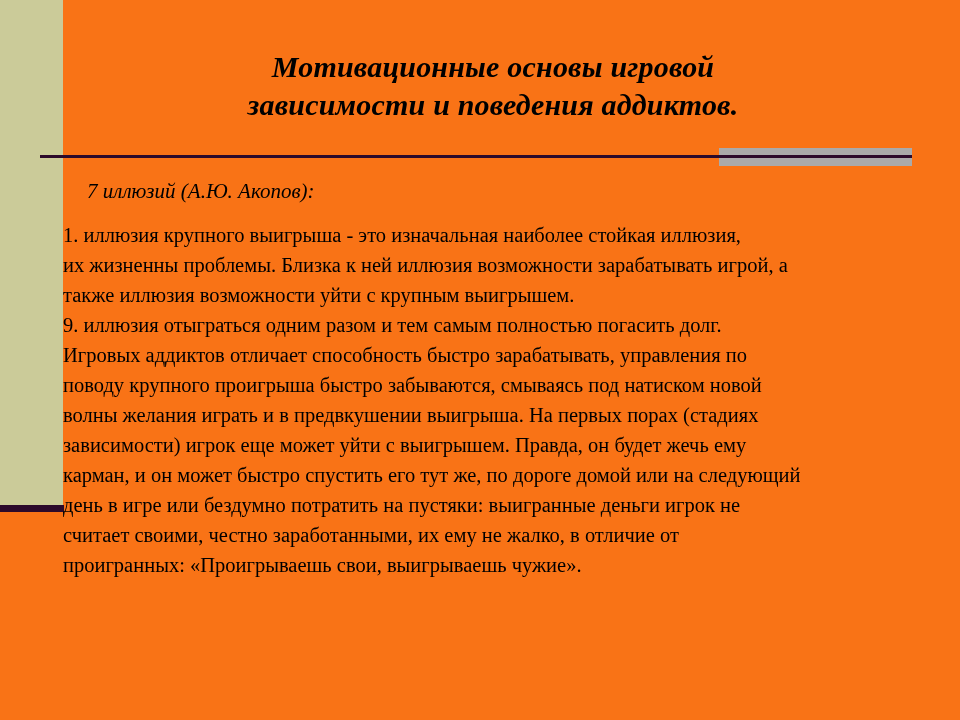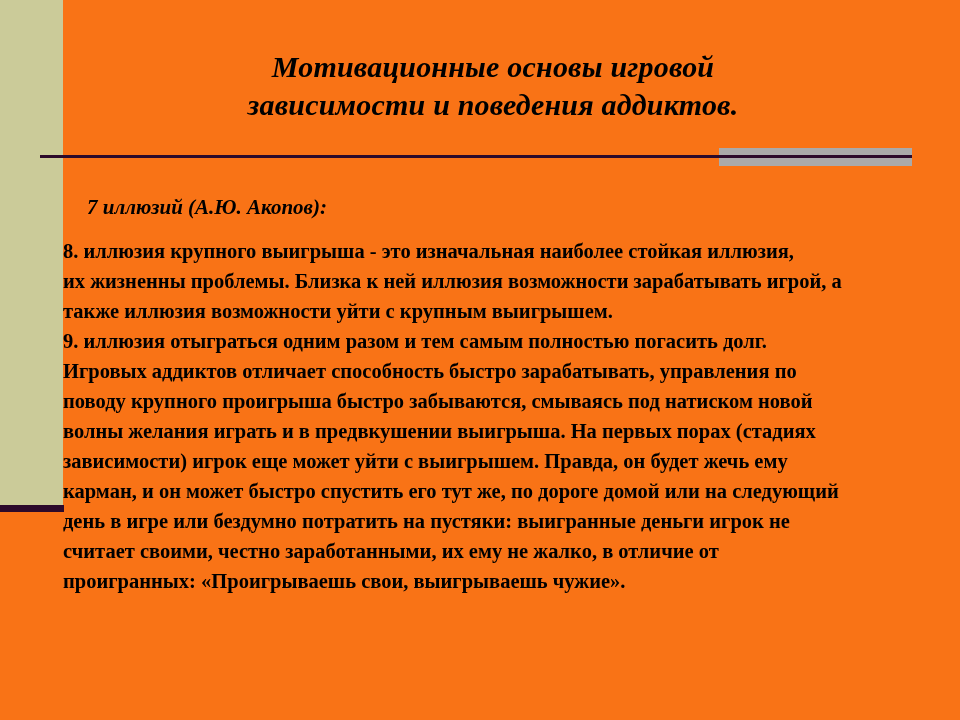--- a/index.html
+++ b/index.html
@@ -72,23 +72,22 @@
     top: 155px;
     width: 872px;
     height: 3px;
     background: #2c0a2b;
   }
 
   
   .body-block {
     position: absolute;
     left: 63px;
-    top: 192px;
+    top: 176px;
     width: 890px;
-    font-weight: bold;
   }
 
   .lead-line {
     font-style: italic;
     font-size: 21px;
     line-height: 31px;
     padding-left: 24px;
     white-space: nowrap;
   }
 
@@ -121,21 +120,21 @@
   <div class="header-accent"></div>
   <div class="header-rule"></div>
 
   <div class="body-block">
 
     <div class="lead-line">7 иллюзий (А.Ю. Акопов):</div>
 
     <div class="gap-sm"></div>
 
     <div class="para">
-      <span class="ln"> 8. иллюзия крупного выигрыша - это изначальная наиболее стойкая  иллюзия,</span>
+      <span class="ln"> 1. иллюзия крупного выигрыша - это изначальная наиболее стойкая  иллюзия,</span>
       <span class="ln">их жизненны проблемы. Близка к ней иллюзия возможности зарабатывать игрой, а</span>
       <span class="ln">также иллюзия возможности уйти с крупным выигрышем.</span>
     </div>
 
     <div class="para">
       <span class="ln"> 9. иллюзия отыграться одним разом и тем самым полностью погасить долг.</span>
       <span class="ln">Игровых аддиктов отличает способность быстро зарабатывать, управления по</span>
       <span class="ln">поводу крупного проигрыша быстро забываются, смываясь под натиском новой</span>
       <span class="ln">волны желания играть и в предвкушении выигрыша. На первых порах (стадиях</span>
       <span class="ln">зависимости) игрок еще может уйти с выигрышем. Правда, он будет жечь ему</span>

